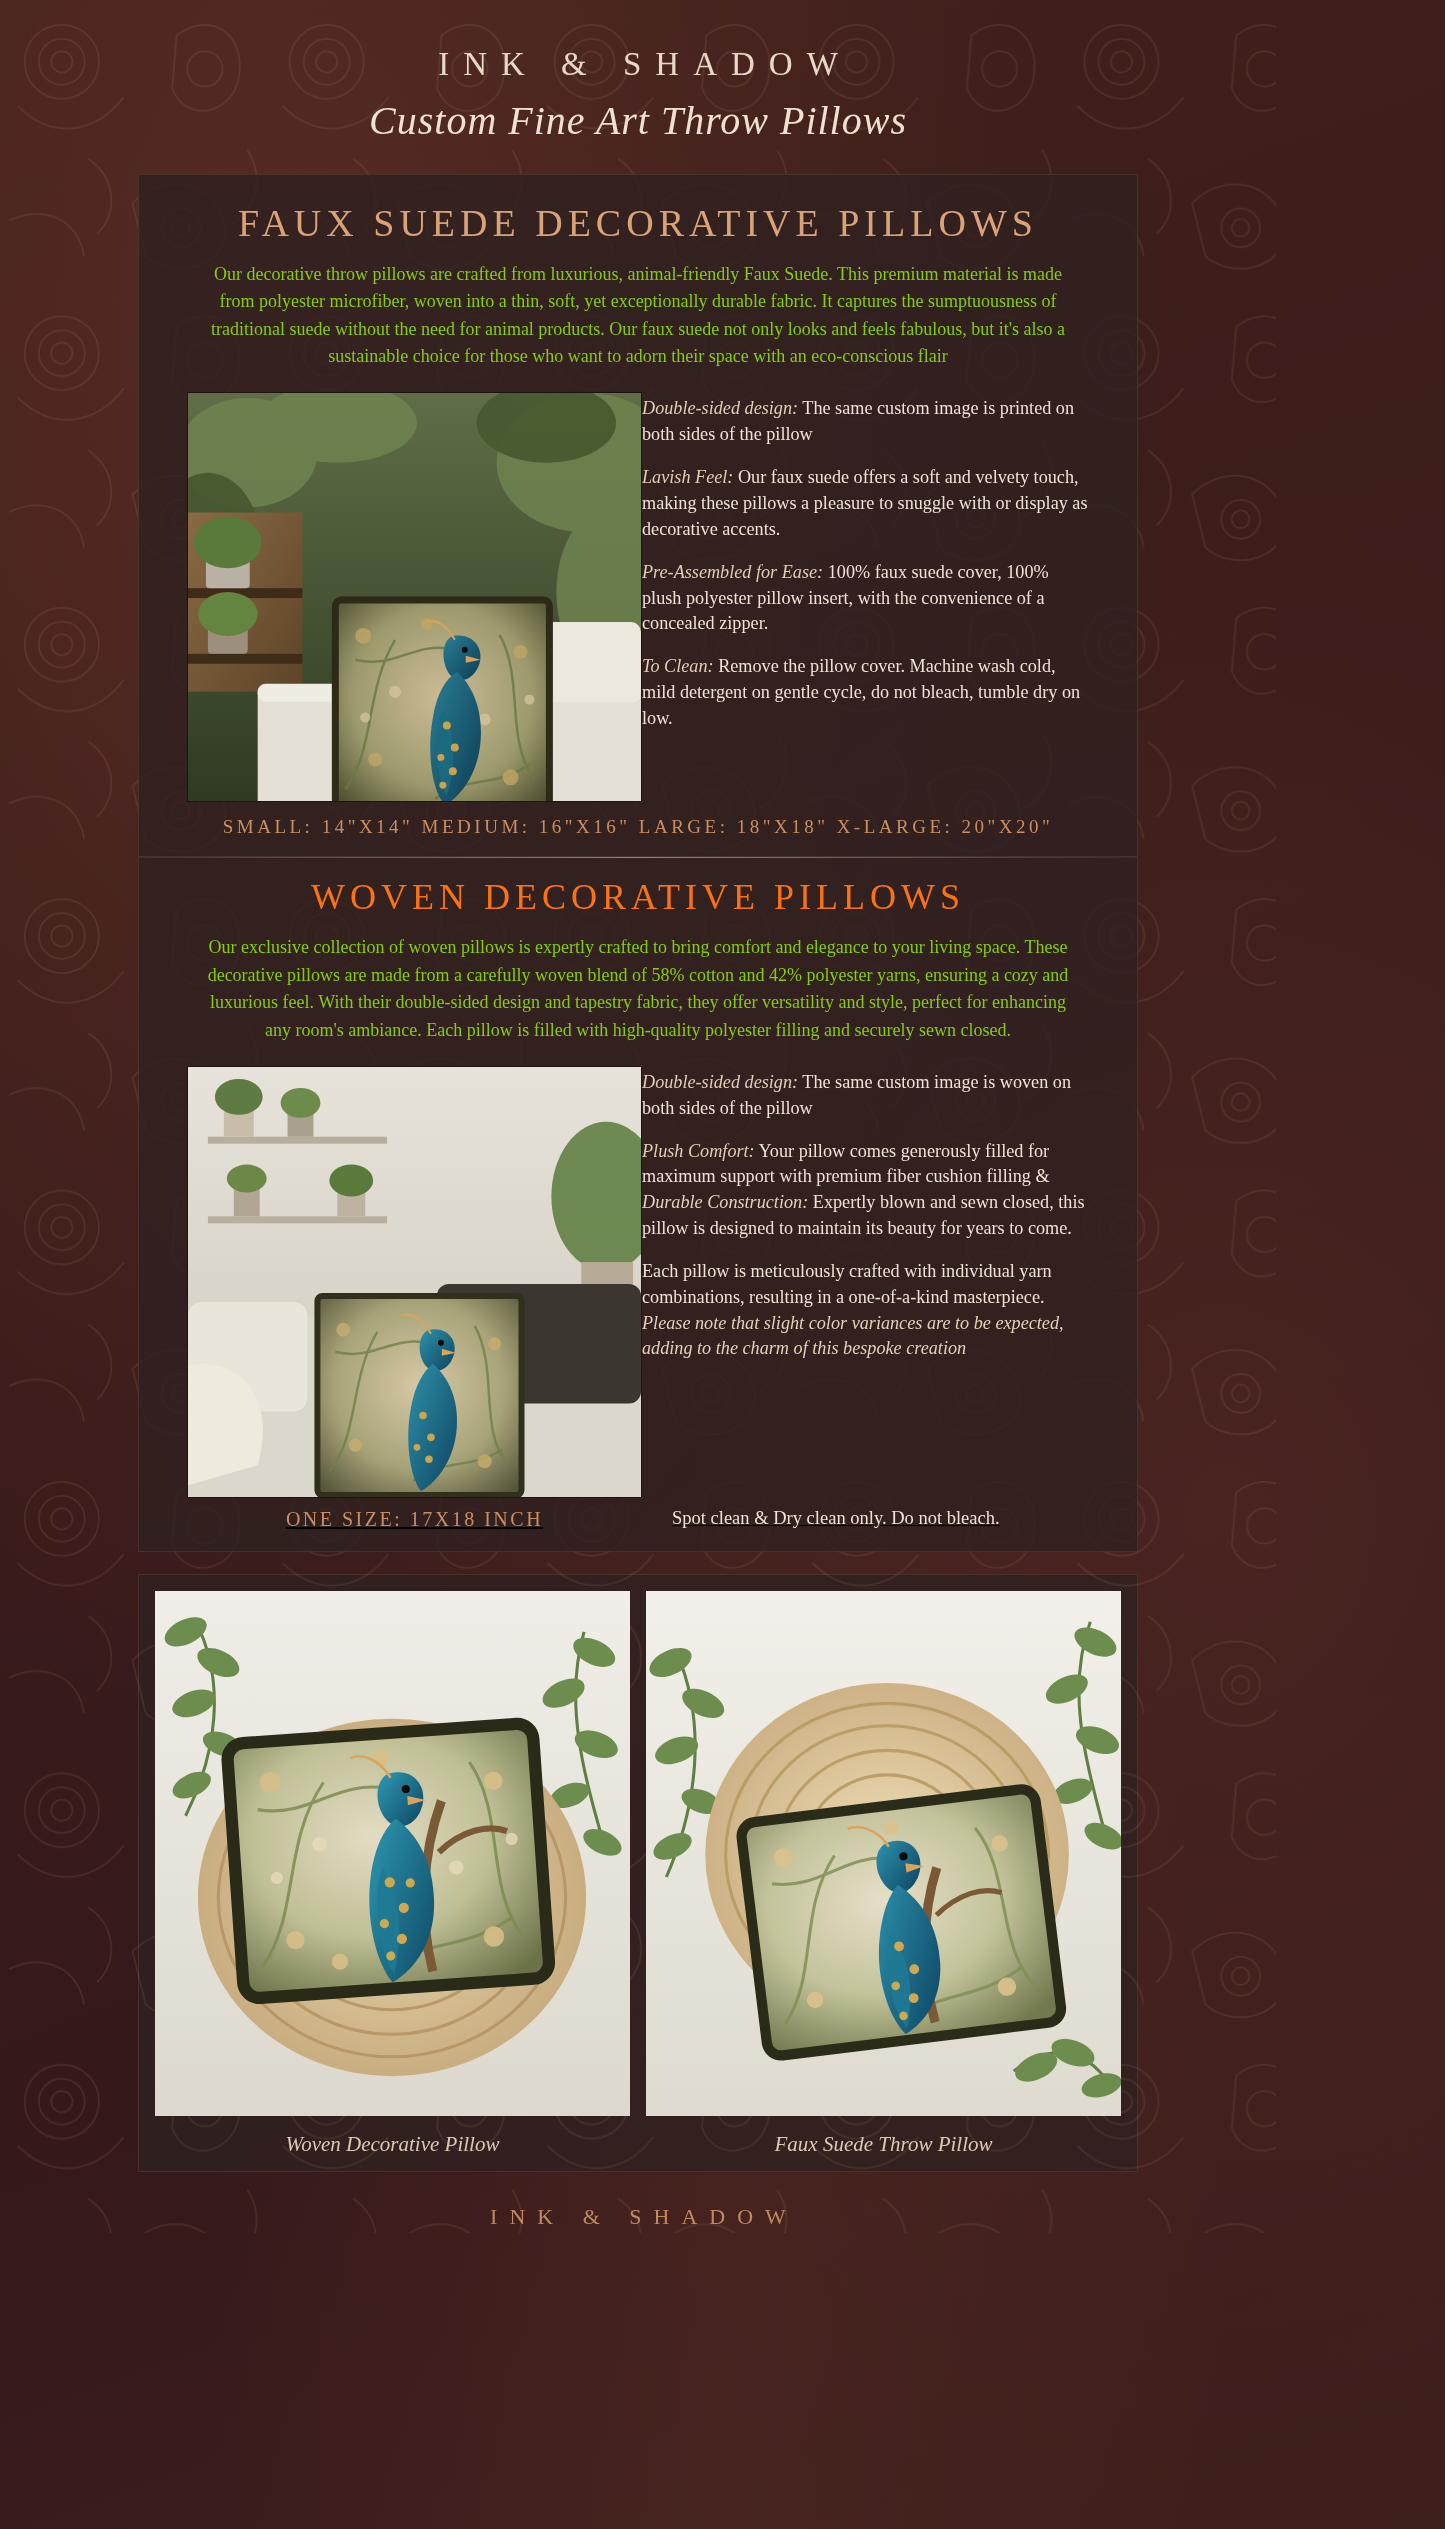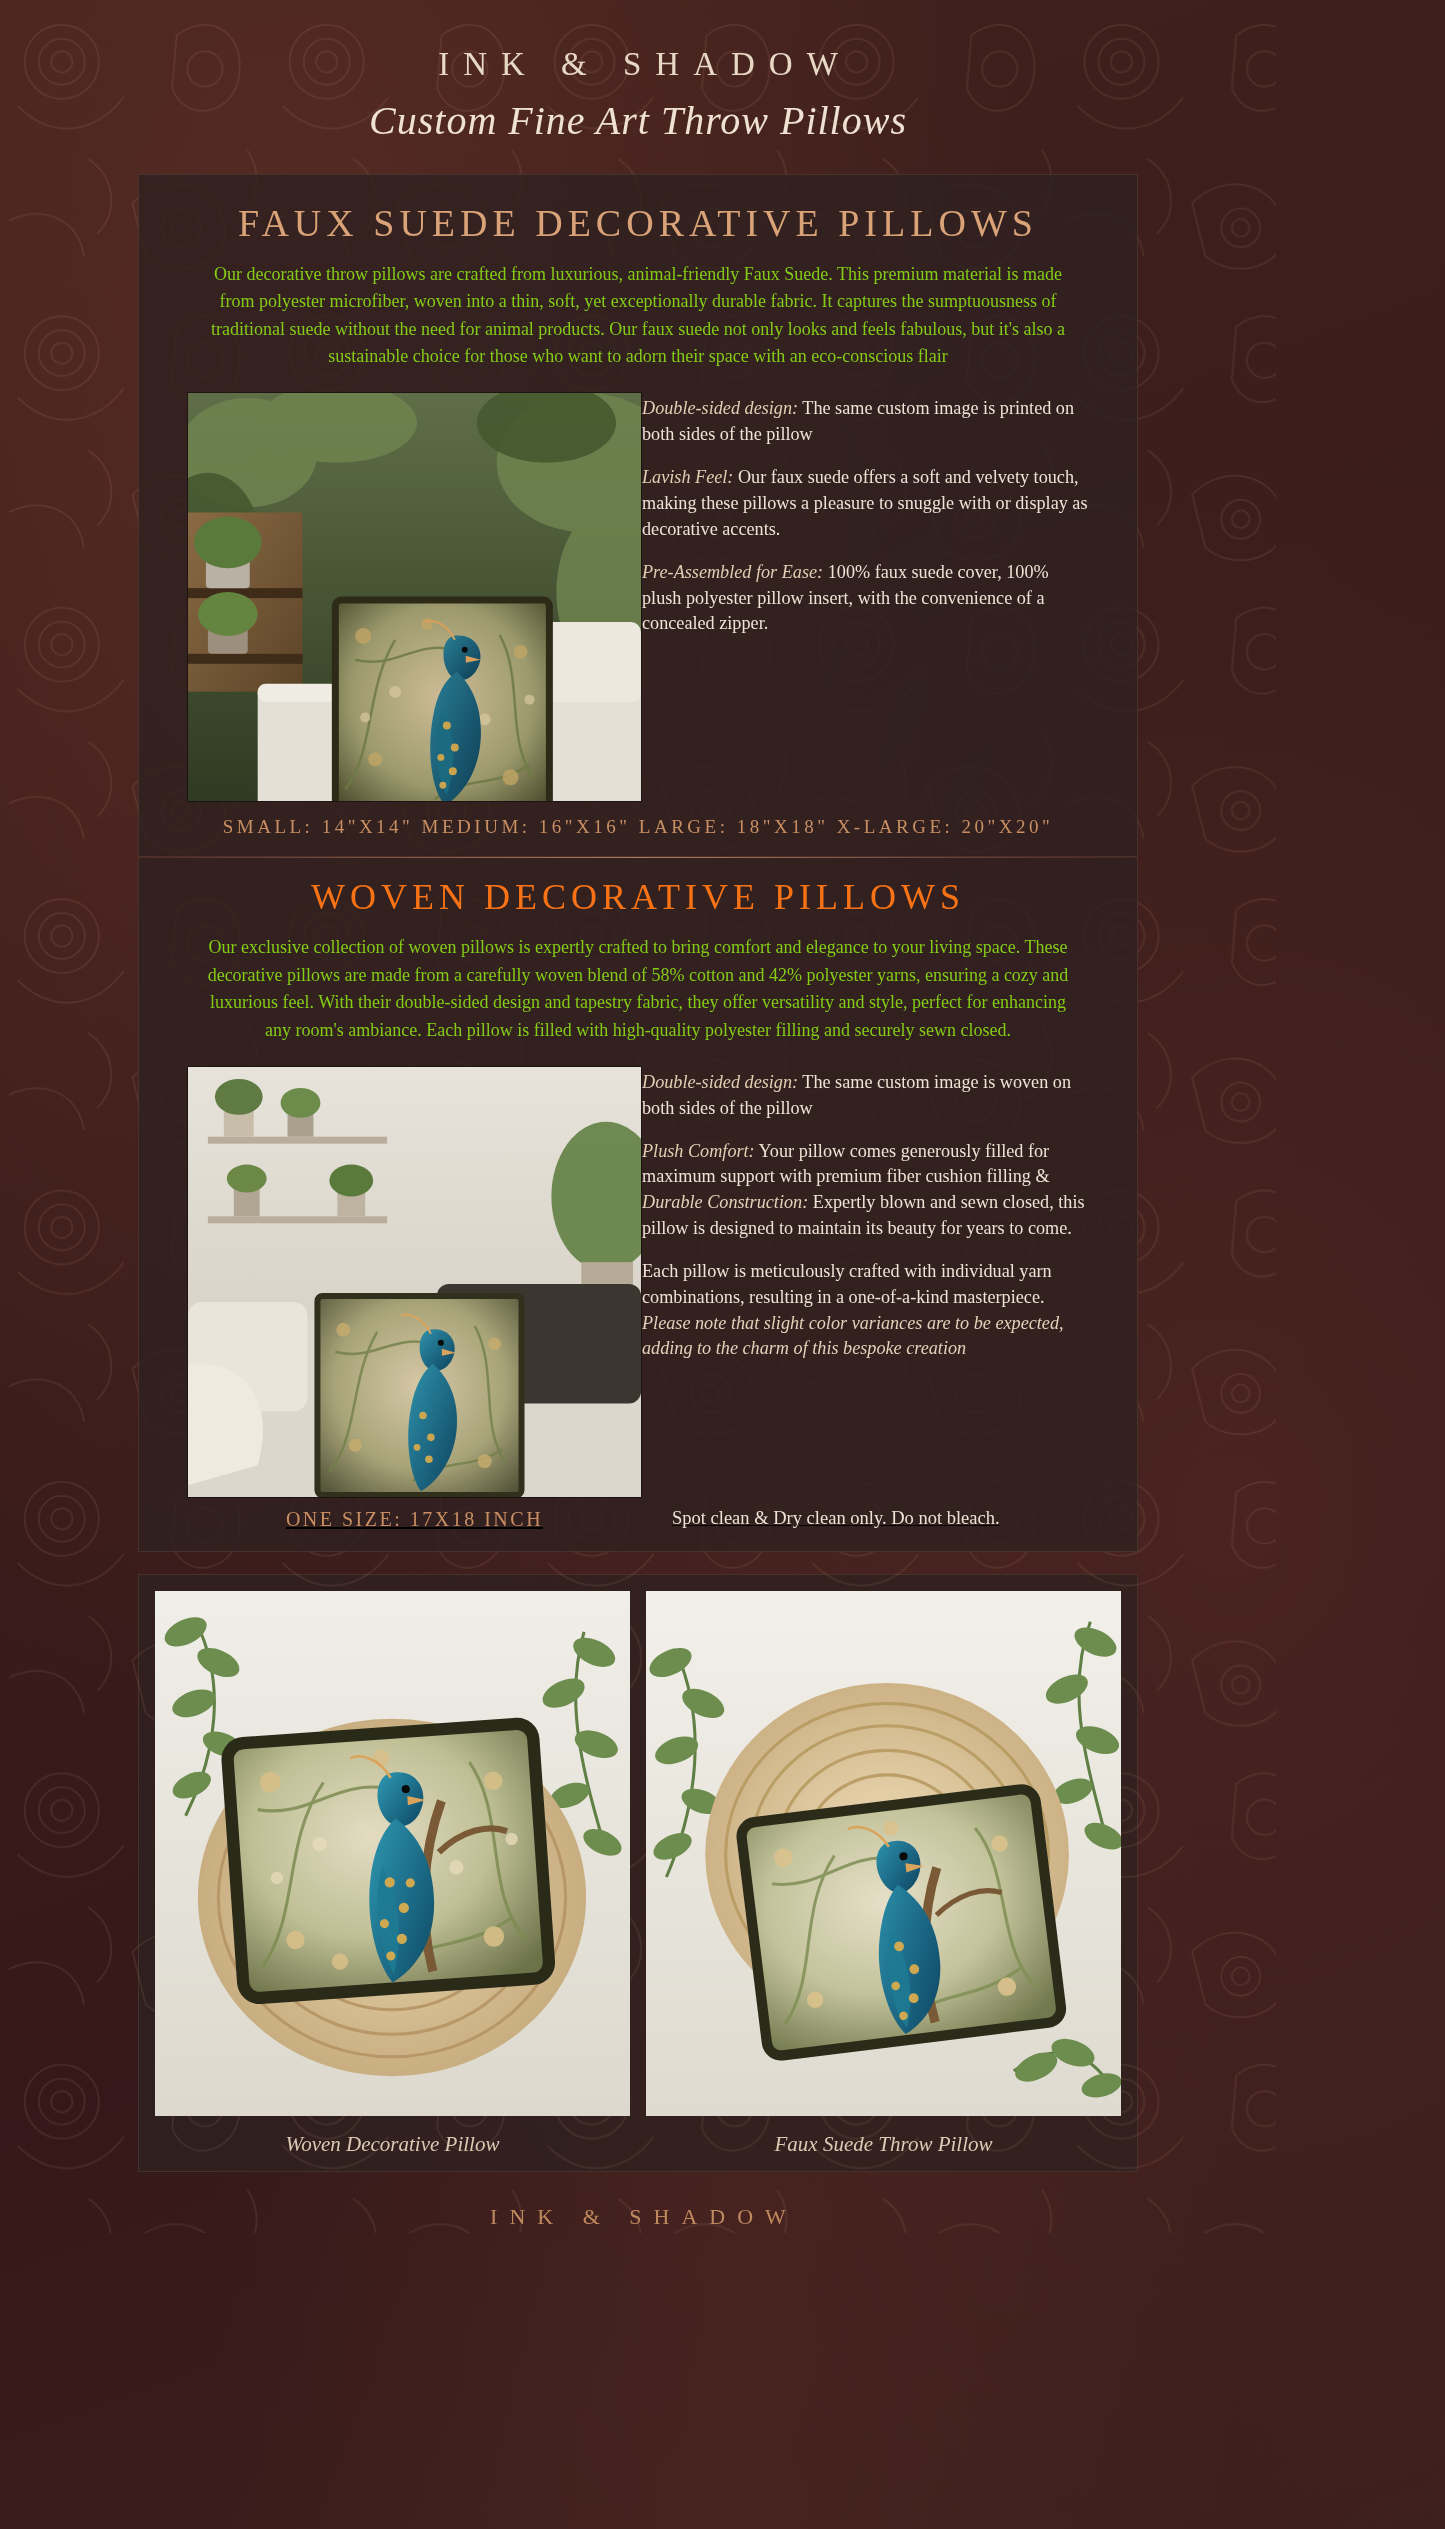--- a/index.html
+++ b/index.html
@@ -309,20 +309,23 @@
       <div class="features">
         <div class="feature">
           <span class="lead">Double-sided design:</span><span> The same custom image is printed on both sides of the pillow</span>
         </div>
         <div class="feature">
           <span class="lead">Lavish Feel:</span><span> Our faux suede offers a soft and velvety touch, making these pillows a pleasure to snuggle with or display as decorative accents.</span>
         </div>
         <div class="feature">
           <span class="lead">Pre-Assembled for Ease:</span><span> 100% faux suede cover, 100% plush polyester pillow insert, with the convenience of a concealed zipper.</span>
         </div>
+        <div class="feature">
+          <span class="lead">To Clean:</span><span> Remove the pillow cover. Machine wash cold, mild detergent on gentle cycle, do not bleach, tumble dry on low.</span>
+        </div>
       </div>
     </div>
 
     <div class="sizes">SMALL: 14"X14"  MEDIUM: 16"X16"  LARGE: 18"X18"  X-LARGE: 20"X20"</div>
   </div>
 
   <div class="divider"></div>
 
   <div class="panel panel-2">
     <div class="section-title sub">WOVEN DECORATIVE PILLOWS</div>

